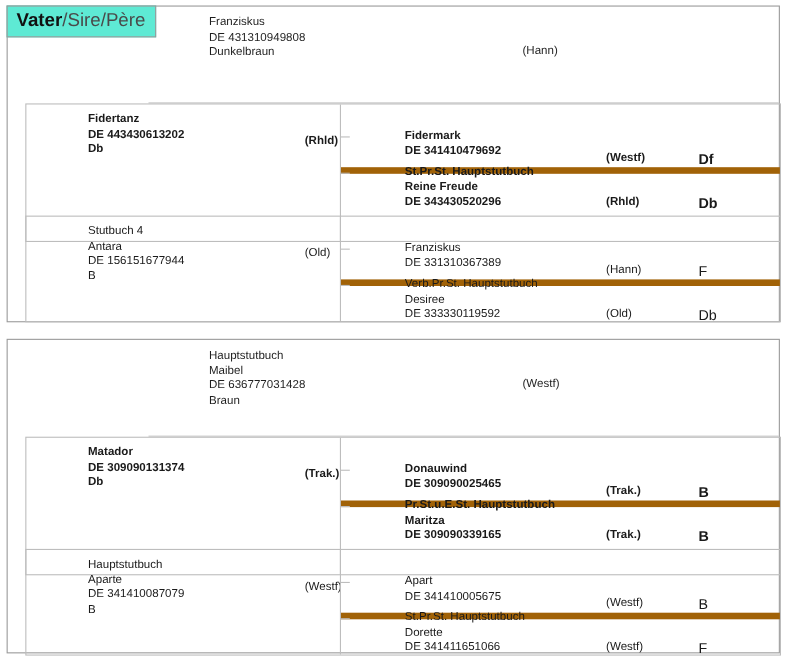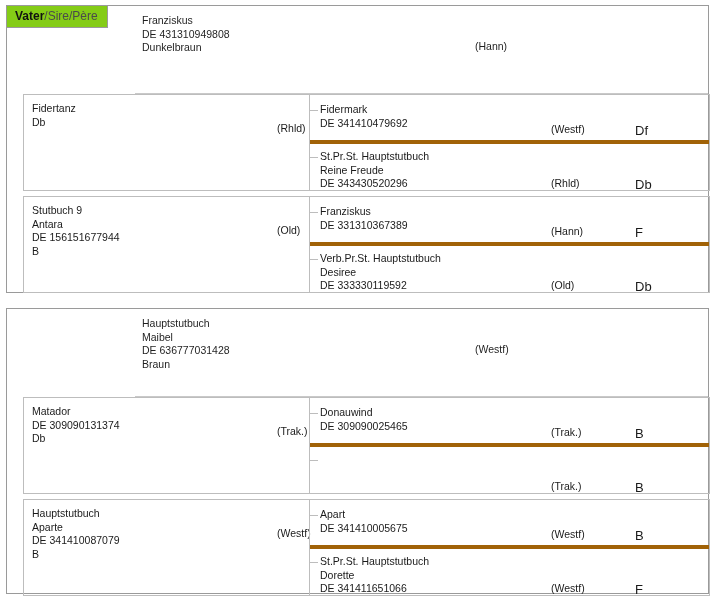--- a/index.html
+++ b/index.html
@@ -34,22 +34,22 @@
   .panel-sire { top: 5px; height: 288px; }
   .panel-dam  { top: 308px; height: 286px; }
 
   
   .panel-title {
     position: absolute;
     top: -1px;
     left: -1px;
     padding: 3px 9px 4px 8px;
     border: 1px solid #9a9a9a;
-    background: #84cc16;
-    font-size: 12px;
+    background: #5eead4;
+    font-size: 17px;
     white-space: nowrap;
     z-index: 5;
   }
   .panel-title .strong { font-weight: bold; color: #111; }
   .panel-title .light  { color: #4a4a4a; font-weight: normal; }
 
   
   .gen1 {
     position: absolute;
     left: 128px;
@@ -76,21 +76,21 @@
   }
 
   
   .gen2 {
     position: absolute;
     left: 16px;
     width: 687px;
     box-sizing: border-box;
     border: 1px solid #bdbdbd;
   }
-  .gen2-a { top: 88px; height: 97px; }
+  .gen2-a { top: 88px; height: 126px; font-weight: bold; }
   .gen2-b { top: 190px; height: 97px; }
 
   .g2-left {
     position: absolute;
     left: 8px;
     top: 7px;
     font-size: 10.5px;
     line-height: 13.5px;
     width: 250px;
   }
@@ -112,21 +112,21 @@
     background: #bdbdbd;
   }
 
   
   .gen3 {
     position: absolute;
     left: 286px;
     right: 0;
     box-sizing: border-box;
   }
-  .gen3-top    { top: 1px;  height: 48px; border-bottom: 4px solid #a16207; }
+  .gen3-top    { top: 15px;  height: 48px; border-bottom: 6px solid #a16207; }
   .gen3-bottom { top: 48px; bottom: 0; }
 
   .g3-name {
     position: absolute;
     left: 10px;
     top: 7px;
     font-size: 10.5px;
     line-height: 13.5px;
   }
   .g3-reg {
@@ -150,21 +150,21 @@
   
   .tick {
     position: absolute;
     left: 0px;
     top: 14px;
     width: 8px;
     height: 1px;
     background: #bdbdbd;
   }
 
-  .nowrap { white-space: nowrap; }
+  .nowrap { white-space: nowrap; padding-left: 48px; }
 </style>
 </head>
 <body>
 
 <div class="page">
 
   <div class="panel panel-sire">
 
     <div class="panel-title">
       <span class="strong">Vater</span><span class="light">/Sire/Père</span>
@@ -175,20 +175,21 @@
         <div class="nowrap">Franziskus</div>
         <div class="nowrap">DE 431310949808</div>
         <div class="nowrap">Dunkelbraun</div>
       </div>
       <div class="gen1-reg">(Hann)</div>
     </div>
 
     <div class="gen2 gen2-a">
       <div class="g2-left">
         <div class="nowrap">Fidertanz</div>
+        <div class="nowrap">DE 443430613202</div>
         <div class="nowrap">Db</div>
       </div>
       <div class="g2-reg">(Rhld)</div>
       <div class="g2-sep"></div>
 
       <div class="gen3 gen3-top row-2line">
         <div class="tick"></div>
         <div class="g3-name">
           <div class="nowrap">Fidermark</div>
           <div class="nowrap">DE 341410479692</div>
@@ -204,21 +205,21 @@
           <div class="nowrap">Reine Freude</div>
           <div class="nowrap">DE 343430520296</div>
         </div>
         <div class="g3-reg">(Rhld)</div>
         <div class="g3-color">Db</div>
       </div>
     </div>
 
     <div class="gen2 gen2-b">
       <div class="g2-left">
-        <div class="nowrap">Stutbuch 9</div>
+        <div class="nowrap">Stutbuch 4</div>
         <div class="nowrap">Antara</div>
         <div class="nowrap">DE 156151677944</div>
         <div class="nowrap">B</div>
       </div>
       <div class="g2-reg">(Old)</div>
       <div class="g2-sep"></div>
 
       <div class="gen3 gen3-top row-2line">
         <div class="tick"></div>
         <div class="g3-name">
@@ -269,20 +270,25 @@
         <div class="g3-name">
           <div class="nowrap">Donauwind</div>
           <div class="nowrap">DE 309090025465</div>
         </div>
         <div class="g3-reg">(Trak.)</div>
         <div class="g3-color">B</div>
       </div>
 
       <div class="gen3 gen3-bottom g3-row3">
         <div class="tick"></div>
+        <div class="g3-name">
+          <div class="nowrap">Pr.St.u.E.St.  Hauptstutbuch</div>
+          <div class="nowrap">Maritza</div>
+          <div class="nowrap">DE 309090339165</div>
+        </div>
         <div class="g3-reg">(Trak.)</div>
         <div class="g3-color">B</div>
       </div>
     </div>
 
     <div class="gen2 gen2-b">
       <div class="g2-left">
         <div class="nowrap">Hauptstutbuch</div>
         <div class="nowrap">Aparte</div>
         <div class="nowrap">DE 341410087079</div>

